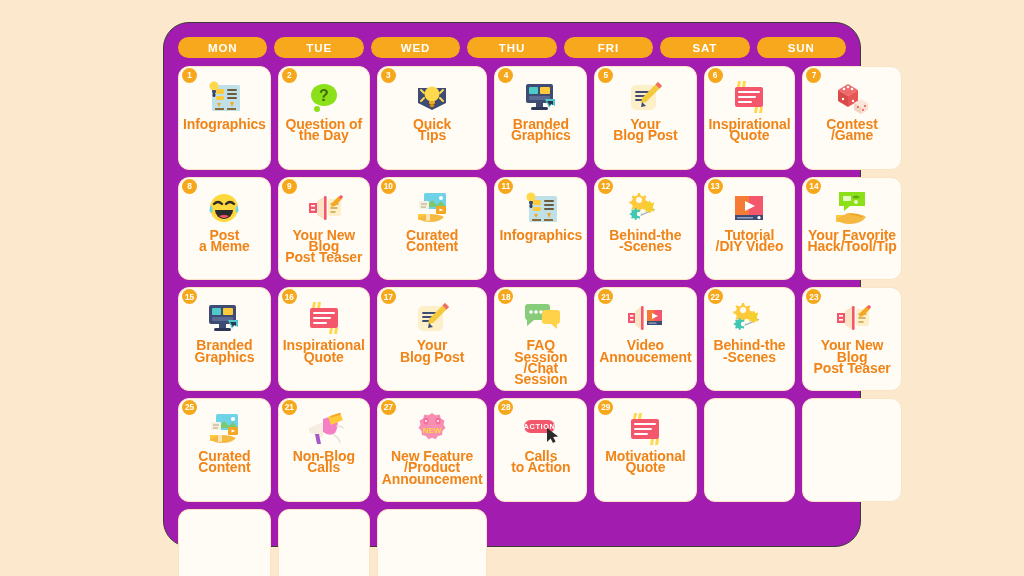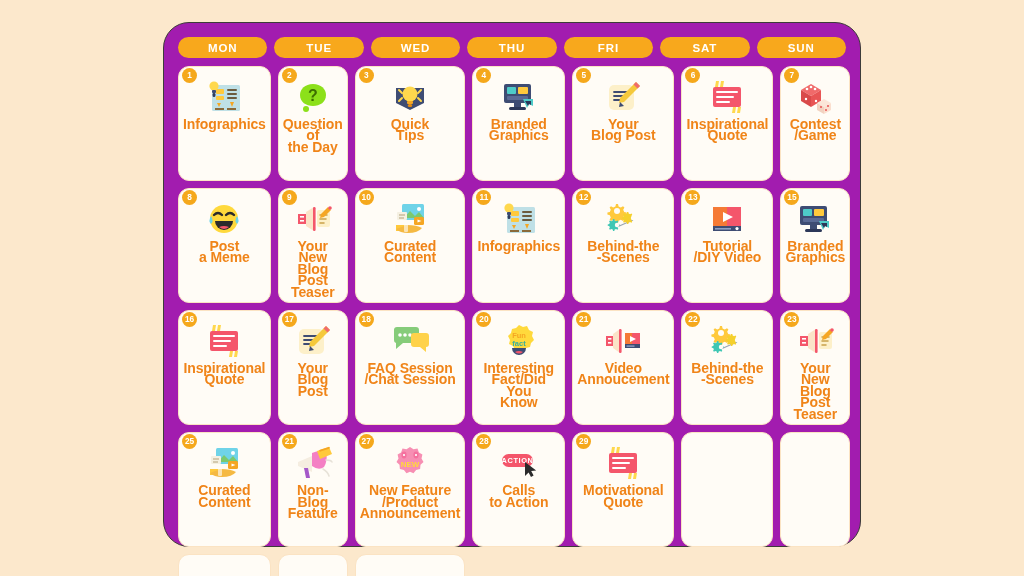--- a/index.html
+++ b/index.html
@@ -386,20 +386,36 @@
       <path d="M16 13 l10 5 -10 5 z" fill="#FFFFFF"></path>
       <rect x="6" y="27" width="28" height="5" fill="#3E4C73"></rect>
       <rect x="8" y="29" width="16" height="1.6" fill="#8FA0C4"></rect>
       <circle cx="30" cy="29.6" r="1.6" fill="#FFFFFF"></circle>
     </svg>
           </div>
           <div class="cell-label">Tutorial
 /DIY Video</div>
         </div>
         <div class="cell">
+          <div class="badge">14</div>
+          <div class="icon-box">
+    <svg width="40" height="40" viewBox="0 0 40 40">
+      <path d="M7 4 h26 v14 h-15 l-6 5 0 -5 h-5 z" fill="#8CE01A"></path>
+      <rect x="11" y="8" width="8" height="5" rx="1" fill="#E8F9C8"></rect>
+      <path d="M20 9 q4 -3 8 0 q-4 3 -8 0 z" fill="#5FA80E"></path>
+      <circle cx="24" cy="14" r="2" fill="#E8F9C8"></circle>
+      <path d="M4 27 h12 l0 7 -12 0 z" fill="#FFC93C"></path>
+      <path d="M16 25 q12 0 18 4 q-5 7 -16 7 q-10 0 -14 -5 z" fill="#F5B942"></path>
+      <path d="M18 26 q8 1 12 3" stroke="#E8A020" stroke-width="1.2" fill="none"></path>
+    </svg>
+          </div>
+          <div class="cell-label">Your Favorite
+Hack/Tool/Tip</div>
+        </div>
+        <div class="cell">
           <div class="badge">15</div>
           <div class="icon-box">
     <svg width="40" height="40" viewBox="0 0 40 40">
       <rect x="5" y="7" width="27" height="19" rx="2" fill="#3E4C73"></rect>
       <rect x="8" y="10" width="9" height="7" rx="1" fill="#4ECBC8"></rect>
       <rect x="19" y="10" width="10" height="7" rx="1" fill="#FFC93C"></rect>
       <rect x="8" y="19" width="21" height="4" rx="1" fill="#5A6A95"></rect>
       <rect x="15" y="26" width="7" height="4" fill="#3E4C73"></rect>
       <rect x="10" y="30" width="17" height="3" rx="1.5" fill="#2C3758"></rect>
       <path d="M24 22 l10 0 0 7 -4 -2 -2 4 -4 -9 z" fill="#4ECBC8"></path>
@@ -450,35 +466,20 @@
     <svg width="40" height="40" viewBox="0 0 40 40">
       <path d="M4 6 h22 a3 3 0 0 1 3 3 v10 a3 3 0 0 1 -3 3 h-13 l-7 6 0 -6 a3 3 0 0 1 -2 -3 v-10 a3 3 0 0 1 3 -3 z" fill="#86CC7A"></path>
       <circle cx="10" cy="14" r="1.8" fill="#FFFFFF"></circle>
       <circle cx="15" cy="14" r="1.8" fill="#FFFFFF"></circle>
       <circle cx="20" cy="14" r="1.8" fill="#FFFFFF"></circle>
       <path d="M24 12 h12 a3 3 0 0 1 3 3 v8 a3 3 0 0 1 -3 3 l0 5 -6 -5 h-6 a3 3 0 0 1 -3 -3 v-8 a3 3 0 0 1 3 -3 z" fill="#FFD24A"></path>
     </svg>
           </div>
           <div class="cell-label">FAQ Session
 /Chat Session</div>
-        </div>
-        <div class="cell">
-          <div class="badge">20</div>
-          <div class="icon-box">
-    <svg width="40" height="40" viewBox="0 0 40 40">
-      <path d="M20 4 l4 2 4 -1 2 4 4 2 -1 4 2 4 -3 3 -1 4 -4 1 -3 3 -4 -2 -4 1 -2 -4 -4 -2 1 -4 -2 -4 3 -3 1 -4 4 -1 z" fill="#FFD93C"></path>
-      <text x="20" y="17" font-family="Liberation Sans, sans-serif" font-size="7.5" font-weight="bold" fill="#F5A623" text-anchor="middle">Fun</text>
-      <text x="20" y="25" font-family="Liberation Sans, sans-serif" font-size="7.5" font-weight="bold" fill="#3BAF9C" text-anchor="middle">fact</text>
-      <path d="M13 27 h14 a7 7 0 0 1 -14 0 z" fill="#3E4C73"></path>
-      <path d="M16 31 q4 3 8 0 q-4 -2 -8 0 z" fill="#F4566B"></path>
-    </svg>
-          </div>
-          <div class="cell-label">Interesting
-Fact/Did You
-Know</div>
         </div>
         <div class="cell">
           <div class="badge">21</div>
           <div class="icon-box">
     <svg width="40" height="40" viewBox="0 0 40 40">
       <path d="M3 15 h7 v10 h-7 z" fill="#F4566B"></path>
       <rect x="5" y="17" width="3.4" height="1.6" fill="#FFF"></rect>
       <rect x="5" y="21" width="3.4" height="1.6" fill="#FFF"></rect>
       <path d="M10 13 l7 -5 0 24 -7 -5 z" fill="#FBE3C8"></path>
       <rect x="16" y="8" width="2.6" height="24" rx="1.2" fill="#F4566B"></rect>
@@ -569,21 +570,21 @@
       <path d="M5 19 l14 -6 0 16 -14 -6 z" fill="#F5EDE0"></path>
       <path d="M19 10 q12 -5 14 0 q2 7 -2 14 q-5 4 -12 -1 z" fill="#F47FC4"></path>
       <path d="M24 8 l12 -4 3 7 -12 5 z" fill="#FFC93C"></path>
       <rect x="26" y="7" width="11" height="2" rx="1" fill="#F5A623" transform="rotate(-18 26 7)"></rect>
       <path d="M11 25 l4 0 2 10 -4 0 z" fill="#A558C9"></path>
       <path d="M30 26 q5 3 6 7" stroke="#E7E2D8" stroke-width="1.6" fill="none" stroke-linecap="round"></path>
       <path d="M33 17 q5 0 6 2" stroke="#E7E2D8" stroke-width="1.6" fill="none" stroke-linecap="round"></path>
     </svg>
           </div>
           <div class="cell-label">Non-Blog
-Feature</div>
+Calls</div>
         </div>
         <div class="cell">
           <div class="badge">27</div>
           <div class="icon-box">
     <svg width="40" height="40" viewBox="0 0 40 40">
       <path d="M20 4 l3.5 2.2 4-.6 1.4 3.8 3.5 2.1 -.9 4 2 3.6 -3 2.7 -.4 4.1 -4 1.1 -2.6 3.2 -3.5-1.5 -3.5 1.5 -2.6-3.2 -4-1.1 -.4-4.1 -3-2.7 2-3.6 -.9-4 3.5-2.1 1.4-3.8 4 .6 z" fill="#F78FB3"></path>
       <ellipse cx="14" cy="12" rx="2.6" ry="3.4" fill="#F5709E"></ellipse>
       <ellipse cx="26" cy="12" rx="2.6" ry="3.4" fill="#F5709E"></ellipse>
       <circle cx="14" cy="12" r="1.1" fill="#FFF"></circle>
       <circle cx="26" cy="12" r="1.1" fill="#FFF"></circle>

